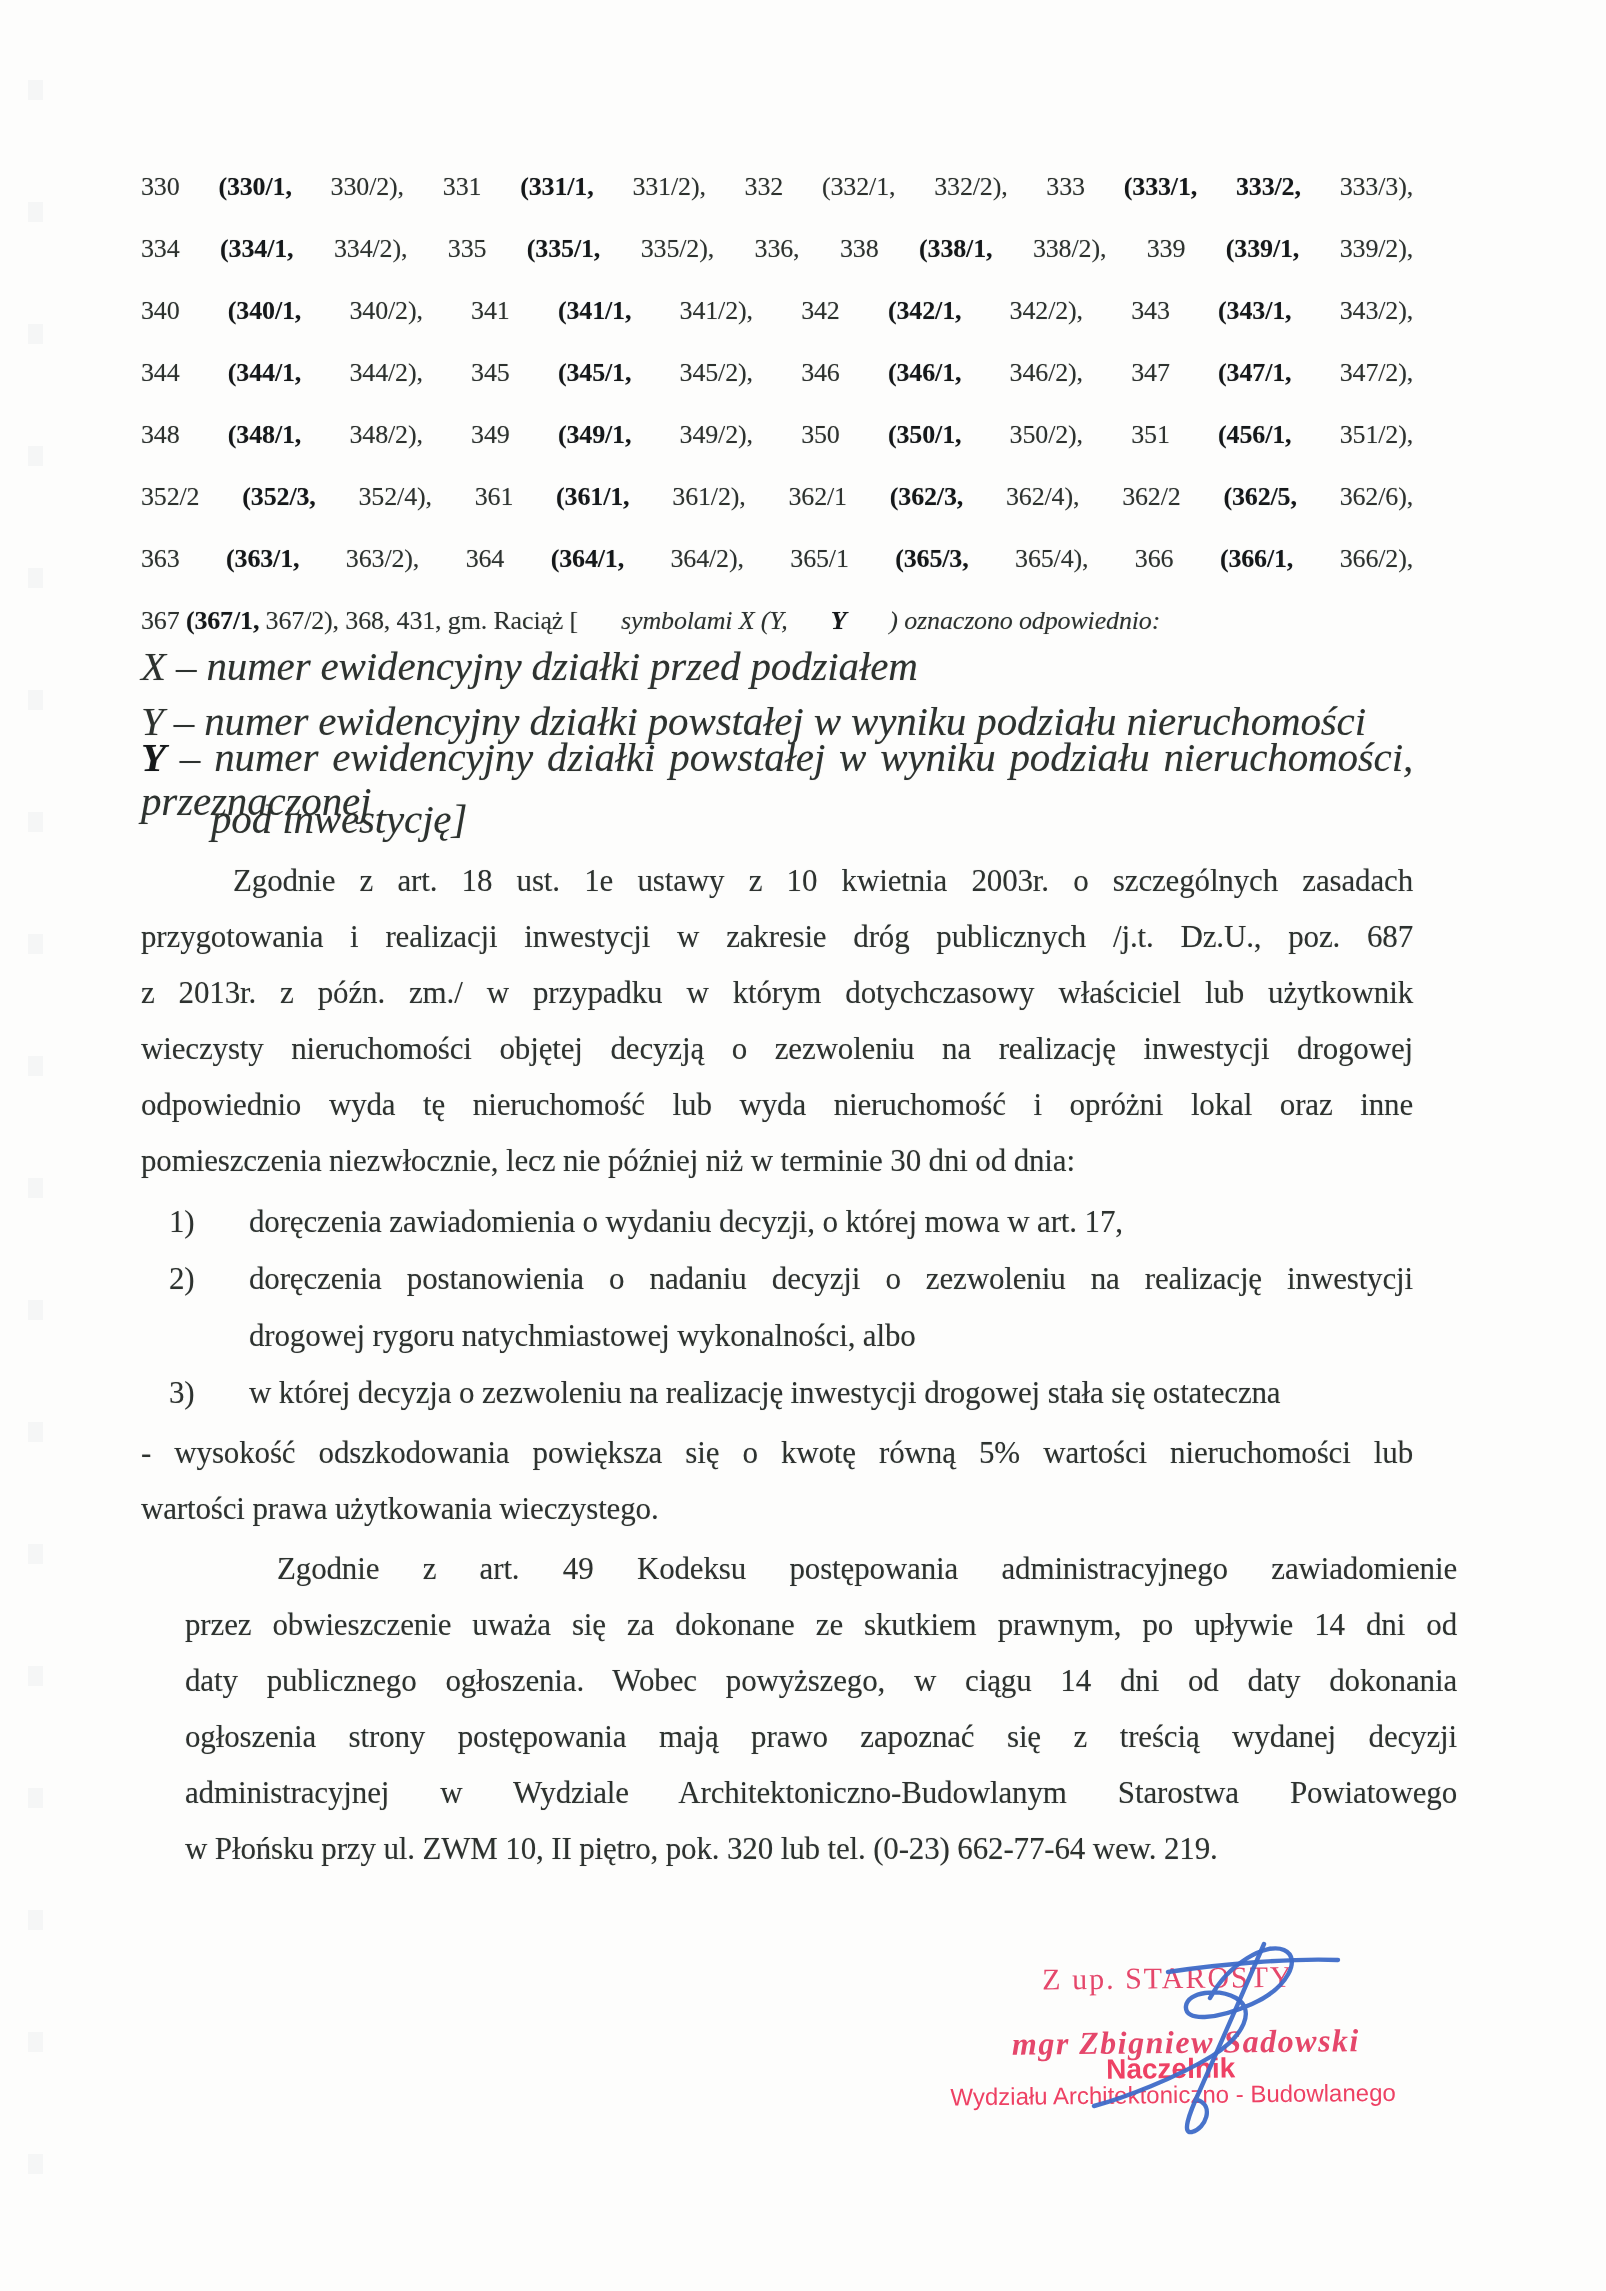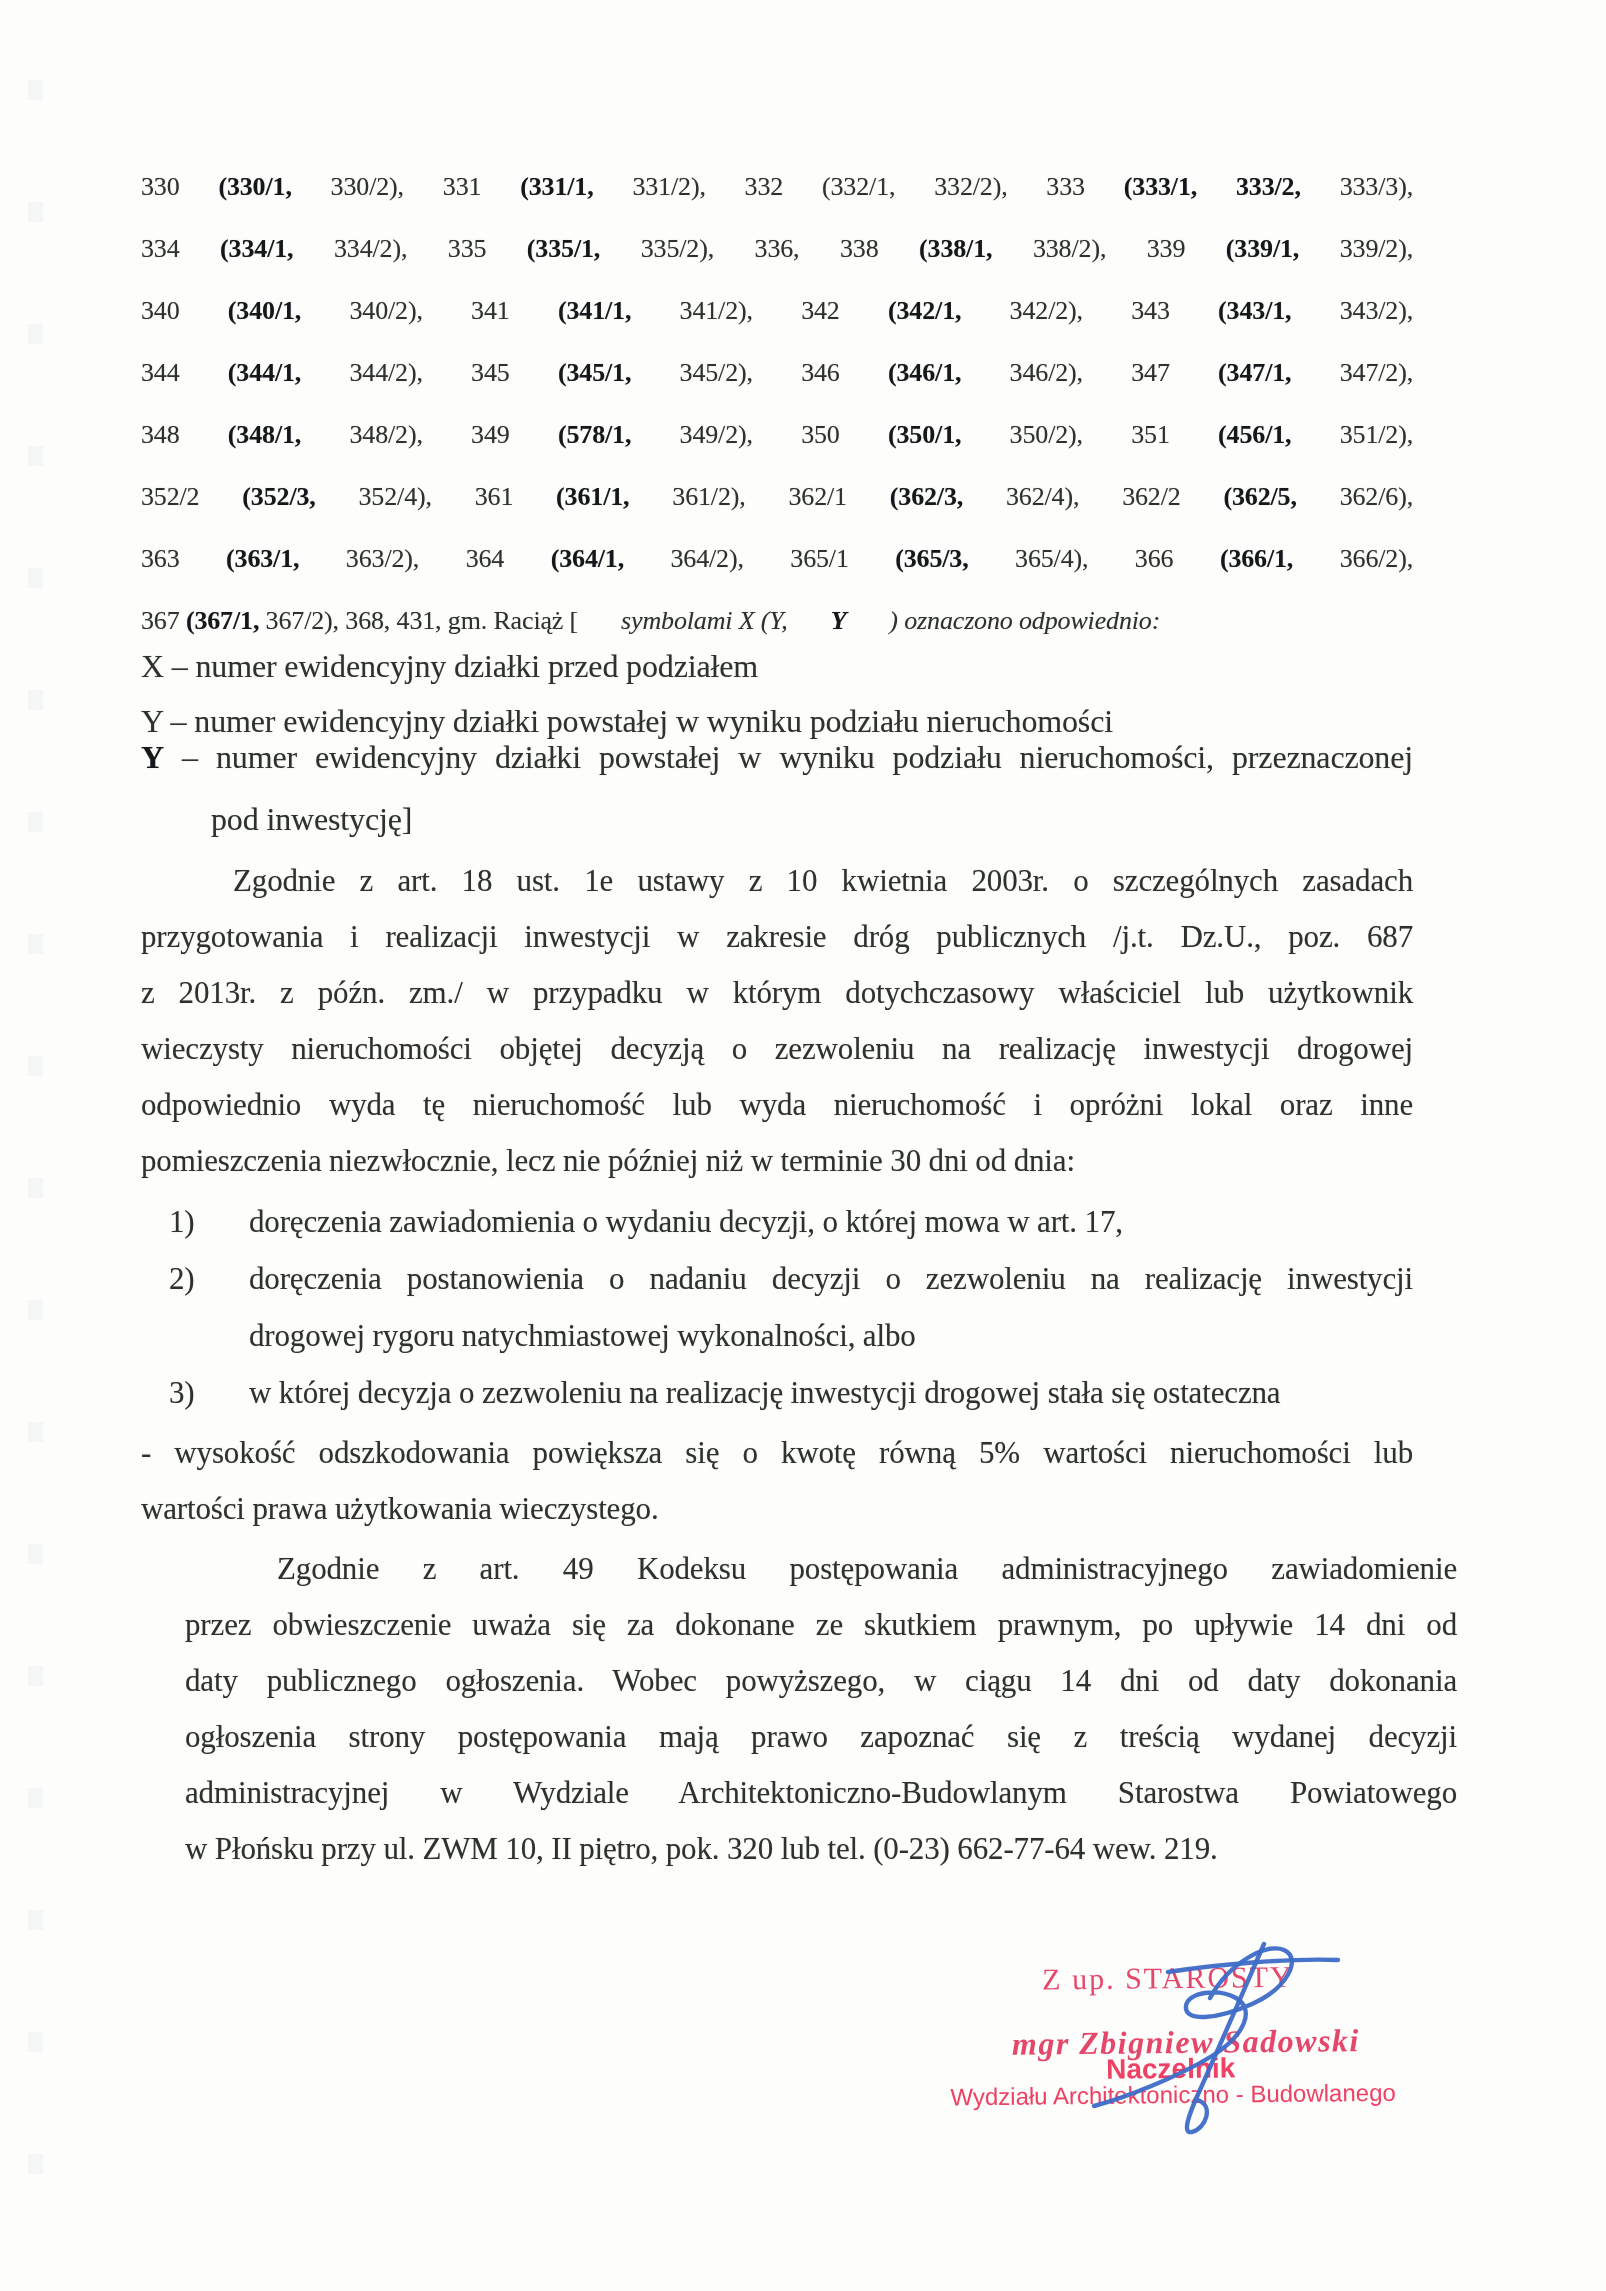--- a/index.html
+++ b/index.html
@@ -10,21 +10,21 @@
     color:var(--ink,#2d322f);
   }
   .blk{position:absolute;left:141px;width:1272px;letter-spacing:-0.15px;}
   .ln{text-shadow:0 0 1px rgba(44,50,47,.32);}
   .just{text-align:justify;text-align-last:justify;text-justify:inter-word;}
   .b{font-weight:bold;color:var(--ink-bold,#15181a);}
   .i{font-style:italic;margin-left:43px;}
 
   .parcels{top:156px;font-size:26px;line-height:62px;}
 
-  .legend{font-size:32px;line-height:44px;}
+  .legend{font-size:41px;line-height:44px;font-style:italic;}
   .legend-x{top:644px;}
   .legend-y1{top:699px;}
   .legend-y2{top:735px;}
   .legend-cont{top:797px;padding-left:70px;width:1202px;}
 
   .body-text{font-size:31px;}
   .para1{top:853px;line-height:56px;}
   .para1 .ln:first-child{text-indent:92px;}
   .nlist{top:1193px;line-height:57px;}
   .ln.item{position:relative;padding-left:108px;}
@@ -61,21 +61,21 @@
 
 <div class="page">
 
   <div class="scan-strip"></div>
 
   <div class="blk parcels">
       <div class="ln just"><span>330 </span><span class="b">(330/1,</span><span> 330/2), 331 </span><span class="b">(331/1,</span><span> 331/2), 332 (332/1, 332/2), 333 </span><span class="b">(333/1, 333/2,</span><span> 333/3),</span></div>
       <div class="ln just"><span>334 </span><span class="b">(334/1,</span><span> 334/2), 335 </span><span class="b">(335/1,</span><span> 335/2), 336, 338 </span><span class="b">(338/1,</span><span> 338/2), 339 </span><span class="b">(339/1,</span><span> 339/2),</span></div>
       <div class="ln just"><span>340 </span><span class="b">(340/1,</span><span> 340/2), 341 </span><span class="b">(341/1,</span><span> 341/2), 342 </span><span class="b">(342/1,</span><span> 342/2), 343 </span><span class="b">(343/1,</span><span> 343/2),</span></div>
       <div class="ln just"><span>344 </span><span class="b">(344/1,</span><span> 344/2), 345 </span><span class="b">(345/1,</span><span> 345/2), 346 </span><span class="b">(346/1,</span><span> 346/2), 347 </span><span class="b">(347/1,</span><span> 347/2),</span></div>
-      <div class="ln just"><span>348 </span><span class="b">(348/1,</span><span> 348/2), 349 </span><span class="b">(578/1,</span><span> 349/2), 350 </span><span class="b">(350/1,</span><span> 350/2), 351 </span><span class="b">(456/1,</span><span> 351/2),</span></div>
+      <div class="ln just"><span>348 </span><span class="b">(348/1,</span><span> 348/2), 349 </span><span class="b">(349/1,</span><span> 349/2), 350 </span><span class="b">(350/1,</span><span> 350/2), 351 </span><span class="b">(456/1,</span><span> 351/2),</span></div>
       <div class="ln just"><span>352/2 </span><span class="b">(352/3,</span><span> 352/4), 361 </span><span class="b">(361/1,</span><span> 361/2), 362/1 </span><span class="b">(362/3,</span><span> 362/4), 362/2 </span><span class="b">(362/5,</span><span> 362/6),</span></div>
       <div class="ln just"><span>363 </span><span class="b">(363/1,</span><span> 363/2), 364 </span><span class="b">(364/1,</span><span> 364/2), 365/1 </span><span class="b">(365/3,</span><span> 365/4), 366 </span><span class="b">(366/1,</span><span> 366/2),</span></div>
       <div class="ln"><span>367 </span><span class="b">(367/1,</span><span> 367/2), 368, 431, gm. Raciąż [</span><span class="i">symbolami X (Y,</span><span class="b i">Y</span><span class="i">) oznaczono odpowiednio:</span></div>
     </div>
 
   <div class="blk legend legend-x">
       <div class="ln"><span>X – numer ewidencyjny działki przed podziałem</span></div>
     </div>
   <div class="blk legend legend-y1">
       <div class="ln"><span>Y – numer ewidencyjny działki powstałej w wyniku podziału nieruchomości</span></div>

